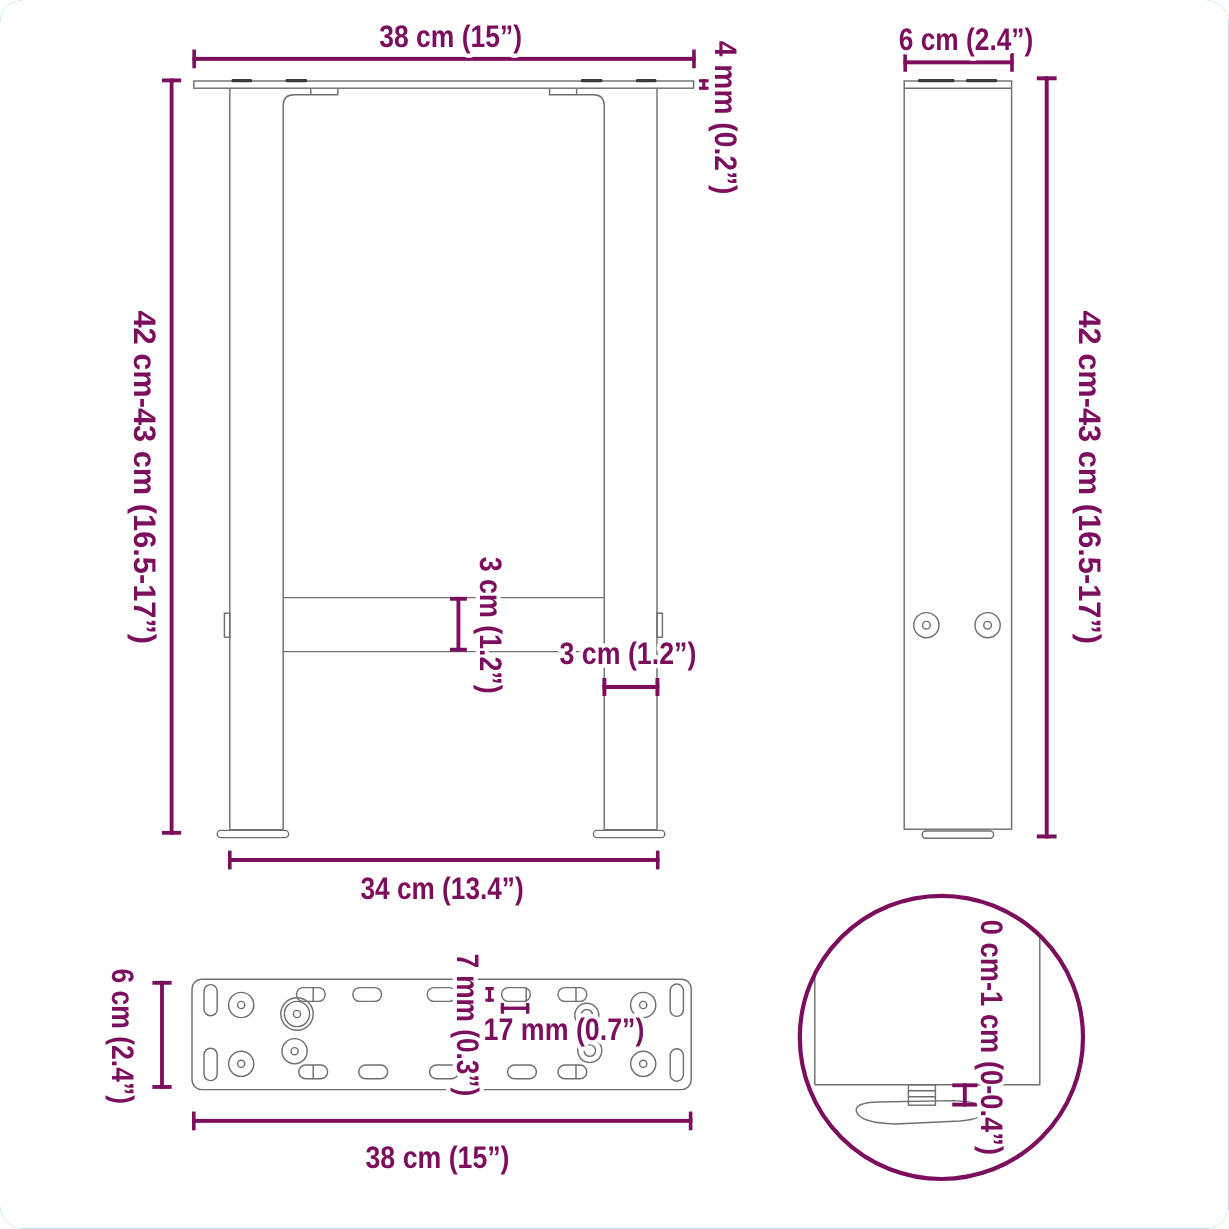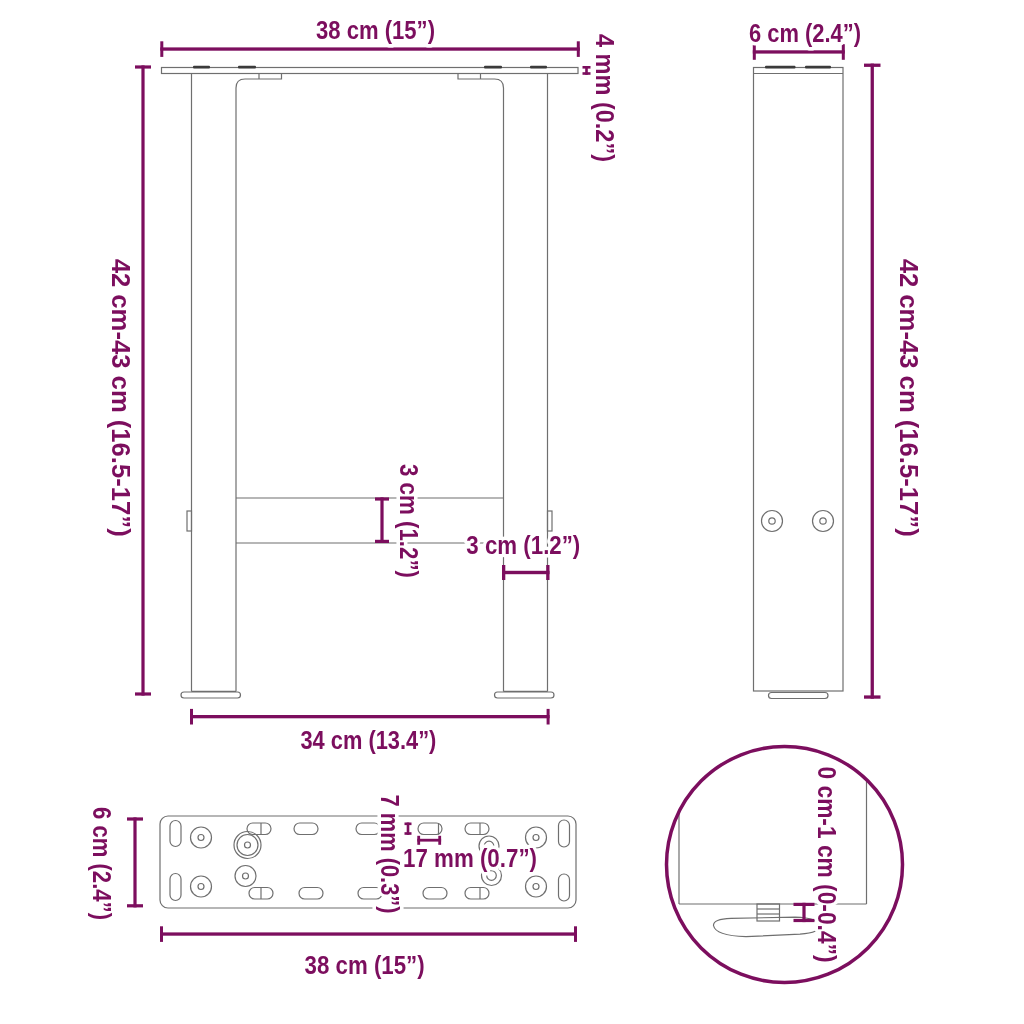--- a/index.html
+++ b/index.html
@@ -1,16 +1,16 @@
 <!DOCTYPE html>
 <html><head>
 <meta charset="utf-8">
 <style>
   html,body{margin:0;padding:0;background:#ffffff;}
-  #page{width:1024px;height:1024px;position:relative;background:#0ea5e9;overflow:hidden;}
+  #page{width:1024px;height:1024px;position:relative;background:#0ea5e9;overflow:hidden;border-radius:19px;}
   text{font-family:"Liberation Sans",sans-serif;font-weight:bold;font-size:26px;fill:#7c0e5e;
        paint-order:stroke;stroke:#ffffff;stroke-width:7px;stroke-linejoin:round;}
 </style>
 </head>
 <body>
 <div id="page">
 <svg width="1024" height="1024" viewBox="0 0 1024 1024">
   <rect x="0" y="0" width="1024" height="1024" fill="#ffffff"></rect>
 
   <g stroke="#6f6f6f" stroke-width="1.2" fill="none">

